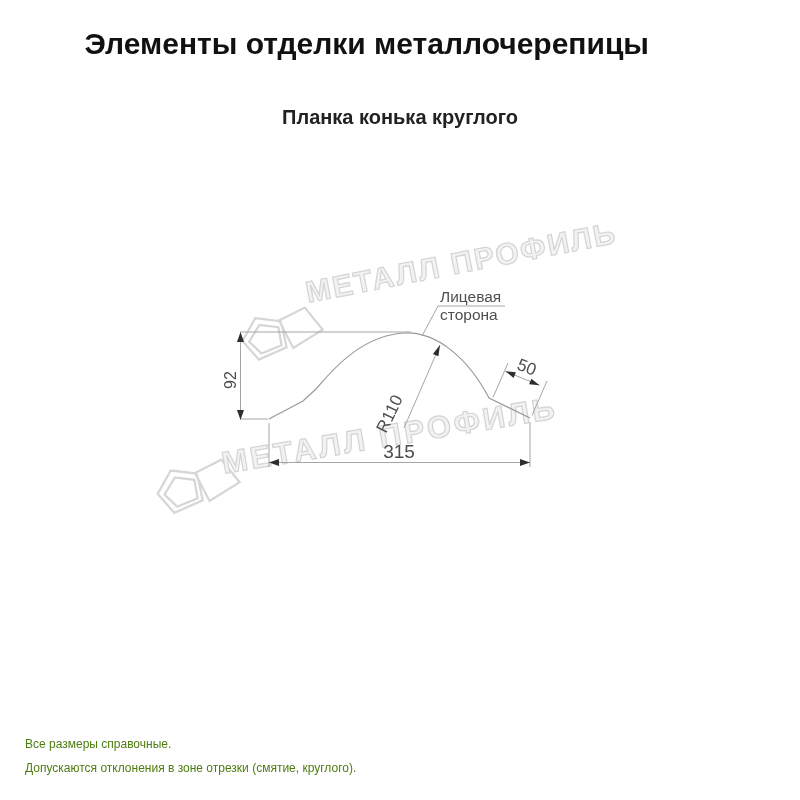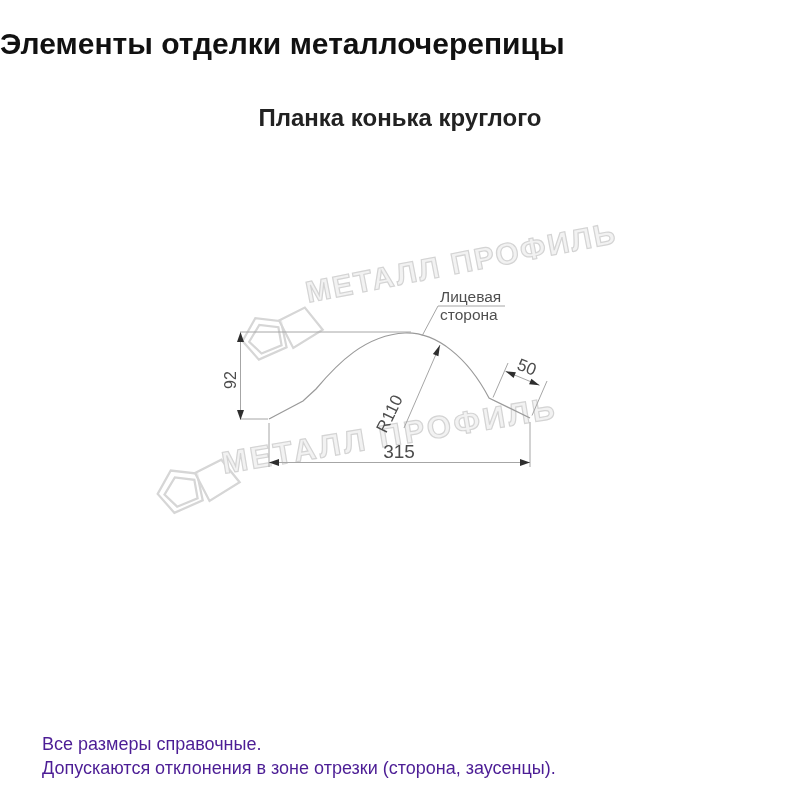--- a/index.html
+++ b/index.html
@@ -1,22 +1,22 @@
 <!DOCTYPE html>
 <html><head>
 <meta charset="utf-8">
 <style>
   html,body{margin:0;padding:0;background:#ffffff;}
   #canvas{position:relative;width:800px;height:800px;background:#ffffff;overflow:hidden;
           font-family:"Liberation Sans",sans-serif;}
 
-  .title{position:absolute;top:27px;left:0;width:649px;text-align:left;
+  .title{position:absolute;top:27px;left:0;width:649px;text-align:right;
          font-size:30px;font-weight:bold;color:#111;}
   .subtitle{position:absolute;top:105px;left:0;width:800px;text-align:center;
-            font-size:24px;font-weight:bold;color:#222;line-height:25px;}
+            font-size:20px;font-weight:bold;color:#222;line-height:25px;}
 
   
   .wm-text{position:absolute;white-space:nowrap;font-weight:bold;
            color:#f2f2f2;-webkit-text-stroke:1.2px #d4d4d4;z-index:1;}
   #wm-text-top{left:306px;top:276px;font-size:30px;letter-spacing:2px;
                transform:rotate(-11deg);transform-origin:0 50%;}
   #wm-text-bottom{left:222px;top:446px;font-size:31px;letter-spacing:3px;
                   transform:rotate(-9.5deg);transform-origin:0 50%;}
   .wm-logo{position:absolute;z-index:1;}
   #wm-logo-top{left:235px;top:302px;width:92px;transform:rotate(-10deg);}
@@ -24,22 +24,22 @@
   .wm-logo path{stroke:#d6d6d6;stroke-width:2.4;fill:#ffffff;fill-opacity:.55;}
 
   
   svg.drawing{position:absolute;left:0;top:0;z-index:2;}
   .stroke{stroke:#a6a6a6;stroke-width:1;fill:none;}
   .profile{stroke:#9a9a9a;stroke-width:1.2;fill:none;}
   .arrow{fill:#2e2e2e;stroke:none;}
   .dimtxt{font-family:"Liberation Sans",sans-serif;fill:#4c4c4c;}
   .facetxt{font-family:"Liberation Sans",sans-serif;fill:#4f4f4f;font-size:15.5px;}
 
-  .footnote{position:absolute;left:42px;top:733px;font-size:18px;
-            line-height:23.5px;color:#4c1d95;}
+  .footnote{position:absolute;left:25px;top:733px;font-size:12px;
+            line-height:23.5px;color:#4d7c0f;}
 </style>
 </head>
 <body>
 
 <div id="canvas">
 
   <div class="title">Элементы отделки металлочерепицы</div>
 
   <div class="subtitle">
     <div>Планка конька круглого</div>
@@ -98,16 +98,16 @@
 
     <g>
       <polyline class="stroke" points="505,306 438,306 422,336"></polyline>
       <text class="facetxt" x="440" y="302">Лицевая</text>
       <text class="facetxt" x="440" y="320">сторона</text>
     </g>
   </svg>
 
   <div class="footnote">
     <div>Все размеры справочные.</div>
-    <div>Допускаются отклонения в зоне отрезки (сторона, заусенцы).</div>
+    <div>Допускаются отклонения в зоне отрезки (смятие, круглого).</div>
   </div>
 
 </div>
 
 </body></html>

